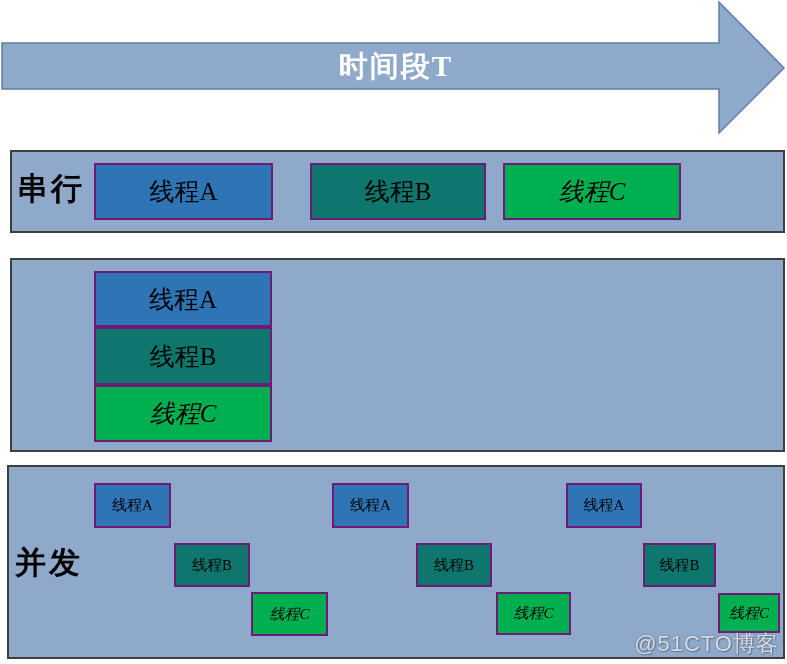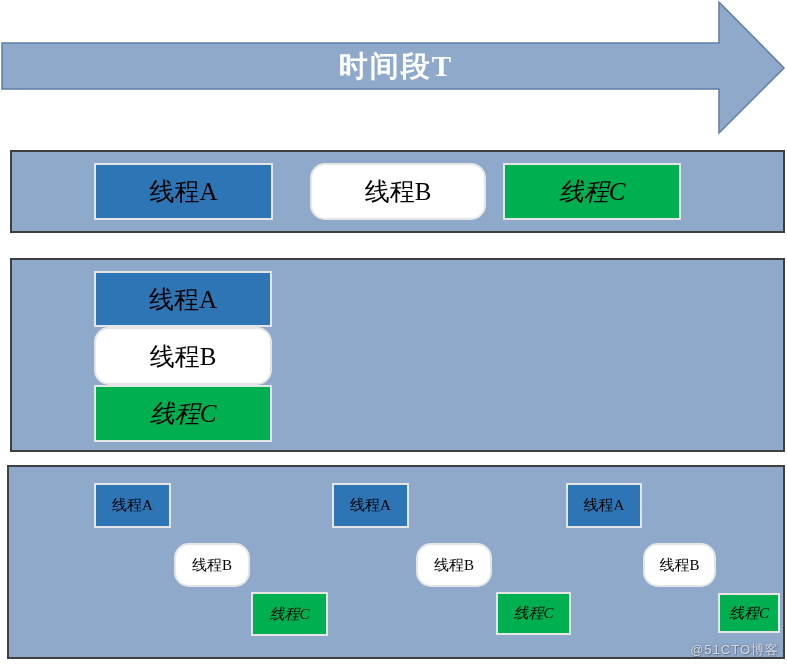--- a/index.html
+++ b/index.html
@@ -47,31 +47,31 @@
     white-space: nowrap;
   }
   .label-s1 { left: 5px; top: 21px; }
   .label-s2 { left: 5px; top: 78px; }
   .label-s3 { left: 6px; top: 80px; }
 
   
   .tbox {
     position: absolute;
     box-sizing: border-box;
-    border: 2px solid #e5e5e5;
+    border: 2px solid #701a75;
     display: flex;
     align-items: center;
     justify-content: center;
     color: #000000;
     font-size: 25px;
     line-height: 1;
     white-space: nowrap;
   }
   .fill-a { background: #2E75B6; }
-  .fill-b { background: #ffffff; border-radius: 15px; }
+  .fill-b { background: #0f766e; }
   .fill-c { background: #00B050; font-style: italic; }
 
   
   .s1-a { left: 82px;  top: 11px; width: 179px; height: 57px; }
   .s1-b { left: 298px; top: 11px; width: 176px; height: 57px; }
   .s1-c { left: 491px; top: 11px; width: 178px; height: 57px; }
 
   
   .s2-a { left: 82px; top: 11px;  width: 178px; height: 56px; }
   .s2-b { left: 82px; top: 67px;  width: 178px; height: 58px; }
@@ -87,49 +87,51 @@
   .s3-c2 { left: 487px; top: 125px; width: 75px; height: 43px; }
   .s3-a3 { left: 557px; top: 16px;  width: 76px; height: 45px; }
   .s3-b3 { left: 634px; top: 76px;  width: 73px; height: 44px; }
   .s3-c3 { left: 709px; top: 126px; width: 62px; height: 40px; }
 
   
   .watermark {
     position: absolute;
     right: 8px; bottom: 5px;
     font-family: "Liberation Sans", sans-serif;
-    font-size: 13px;
+    font-size: 22px;
     letter-spacing: 1px;
     color: rgba(236, 239, 244, 0.85);
     text-shadow: 0 0 2px rgba(70, 80, 100, 0.75), 1px 1px 1px rgba(70, 80, 100, 0.5);
   }
 </style>
 </head>
 <body>
 
 <div class="canvas">
 
   <svg class="arrow-svg" viewBox="0 0 787 136" xmlns="http://www.w3.org/2000/svg">
     <path d="M2,43 H719 V2 L784,68 L719,133 V89 H2 Z" fill="#8FA9CB"></path>
   </svg>
   <div class="arrow-label">时间段T</div>
 
   <section class="panel panel-s1">
+    <div class="panel-label label-s1">串行</div>
     <div class="tbox fill-a s1-a">线程A</div>
     <div class="tbox fill-b s1-b">线程B</div>
     <div class="tbox fill-c s1-c">线程C</div>
   </section>
 
   <section class="panel panel-s2">
     <div class="tbox fill-a s2-a">线程A</div>
     <div class="tbox fill-b s2-b">线程B</div>
     <div class="tbox fill-c s2-c">线程C</div>
   </section>
 
   <section class="panel panel-s3">
+    <div class="panel-label label-s3">并发</div>
     <div class="tbox small fill-a s3-a1">线程A</div>
     <div class="tbox small fill-b s3-b1">线程B</div>
     <div class="tbox small fill-c s3-c1">线程C</div>
     <div class="tbox small fill-a s3-a2">线程A</div>
     <div class="tbox small fill-b s3-b2">线程B</div>
     <div class="tbox small fill-c s3-c2">线程C</div>
     <div class="tbox small fill-a s3-a3">线程A</div>
     <div class="tbox small fill-b s3-b3">线程B</div>
     <div class="tbox small fill-c s3-c3">线程C</div>
   </section>

